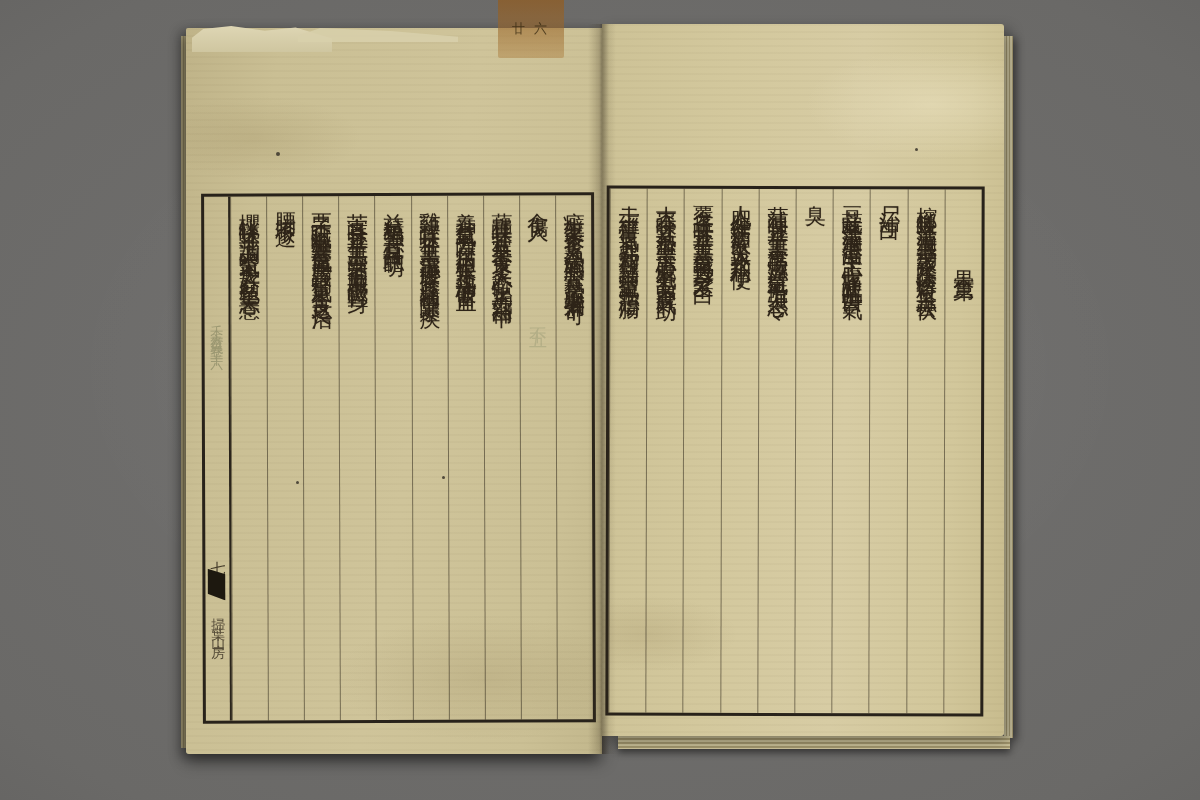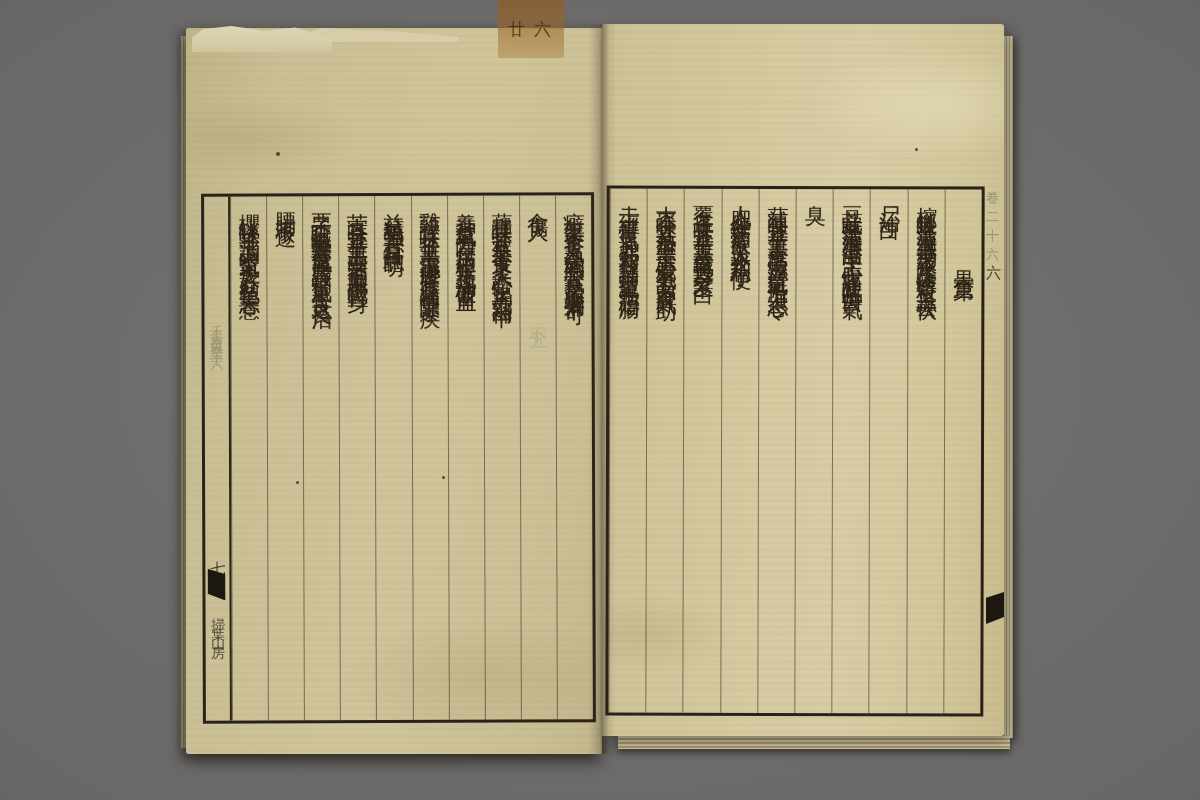--- a/index.html
+++ b/index.html
@@ -115,21 +115,21 @@
     clip-path:polygon(0 0,100% 18%,100% 100%,0 78%);
   }
   .banxin-right .fishtail{top:404px;left:0;clip-path:polygon(0 18%,100% 0,100% 78%,0 100%);}
   .publisher{top:410px;font-size:14px;letter-spacing:9px;color:#3f3627;opacity:.85;}
   
   .slip{
     position:absolute;left:498px;top:0;width:66px;height:58px;z-index:6;
     background:linear-gradient(180deg, rgba(146,92,32,0.72), rgba(170,120,55,0.42));
     display:flex;align-items:center;justify-content:center;border-radius:0 0 2px 2px;
   }
-  .slip span{font-size:17px;letter-spacing:9px;color:#33260e;opacity:.75;padding-left:6px;}
+  .slip span{font-size:13px;letter-spacing:9px;color:#33260e;opacity:.75;padding-left:6px;}
   .speck{position:absolute;border-radius:50%;background:#3a342a;opacity:.85;z-index:4;}
   .s1{left:276px;top:152px;width:4px;height:4px;}
   .s2{left:442px;top:476px;width:3px;height:3px;}
   .s3{left:296px;top:481px;width:3px;height:3px;}
   .s4{left:915px;top:148px;width:3px;height:3px;}
 </style>
 </head>
 <body>
 
 <div class="photo">
@@ -206,25 +206,20 @@
       <div class="col">
           <span class="vtext">覆盆子味甘辛平無毒益氣輕身令髮不白</span>
         </div>
       <div class="col">
           <span class="vtext">大棗味甘辛熱滑無毒主心腹邪氣安中養脾氣助</span>
         </div>
       <div class="col">
           <span class="vtext">十二經平胃氣通九竅和百藥補中益氣强志治腸</span>
         </div>
     </div>
-    <div class="banxin-right">
-      <span class="vtext-s ghost-title">卷二十六</span>
-      <span class="vtext-s pagenum">六</span>
-      <div class="fishtail"></div>
-    </div>
   </div>
 
   <div class="torn-a"></div>
   <div class="torn-b"></div>
   <div class="fold"></div>
 
   <div class="slip">
     <span>廿六</span>
   </div>
 

